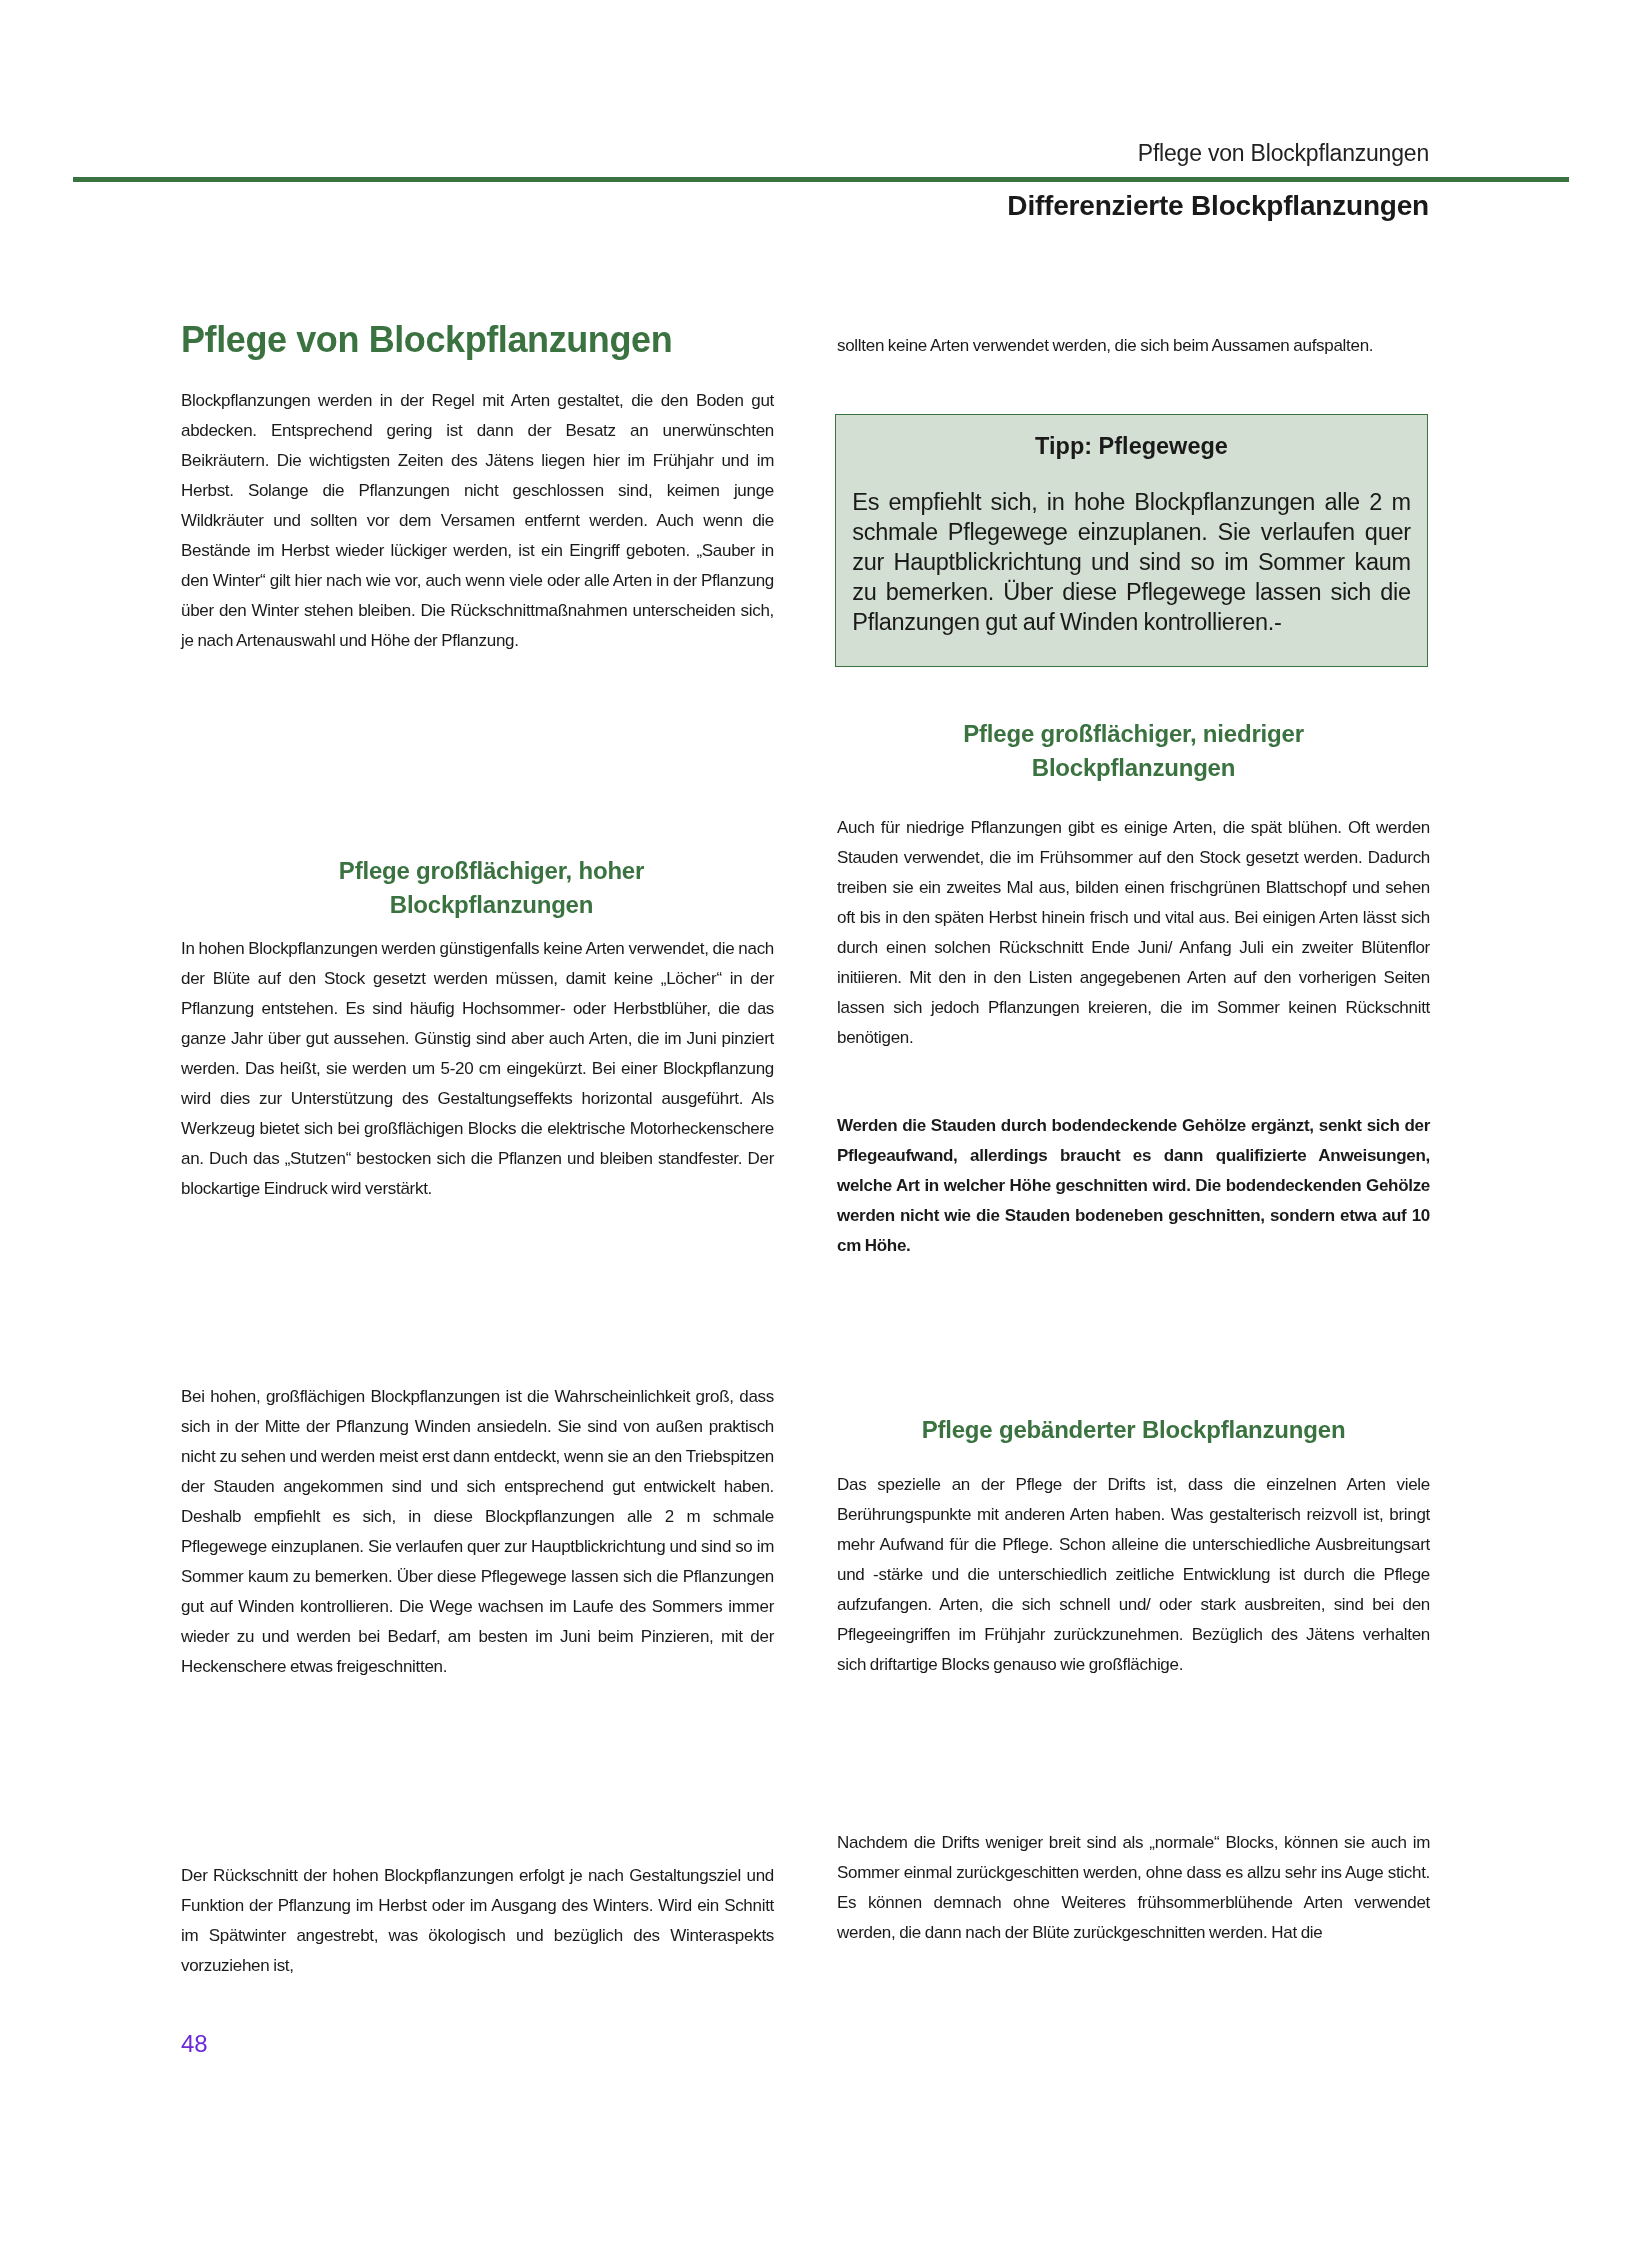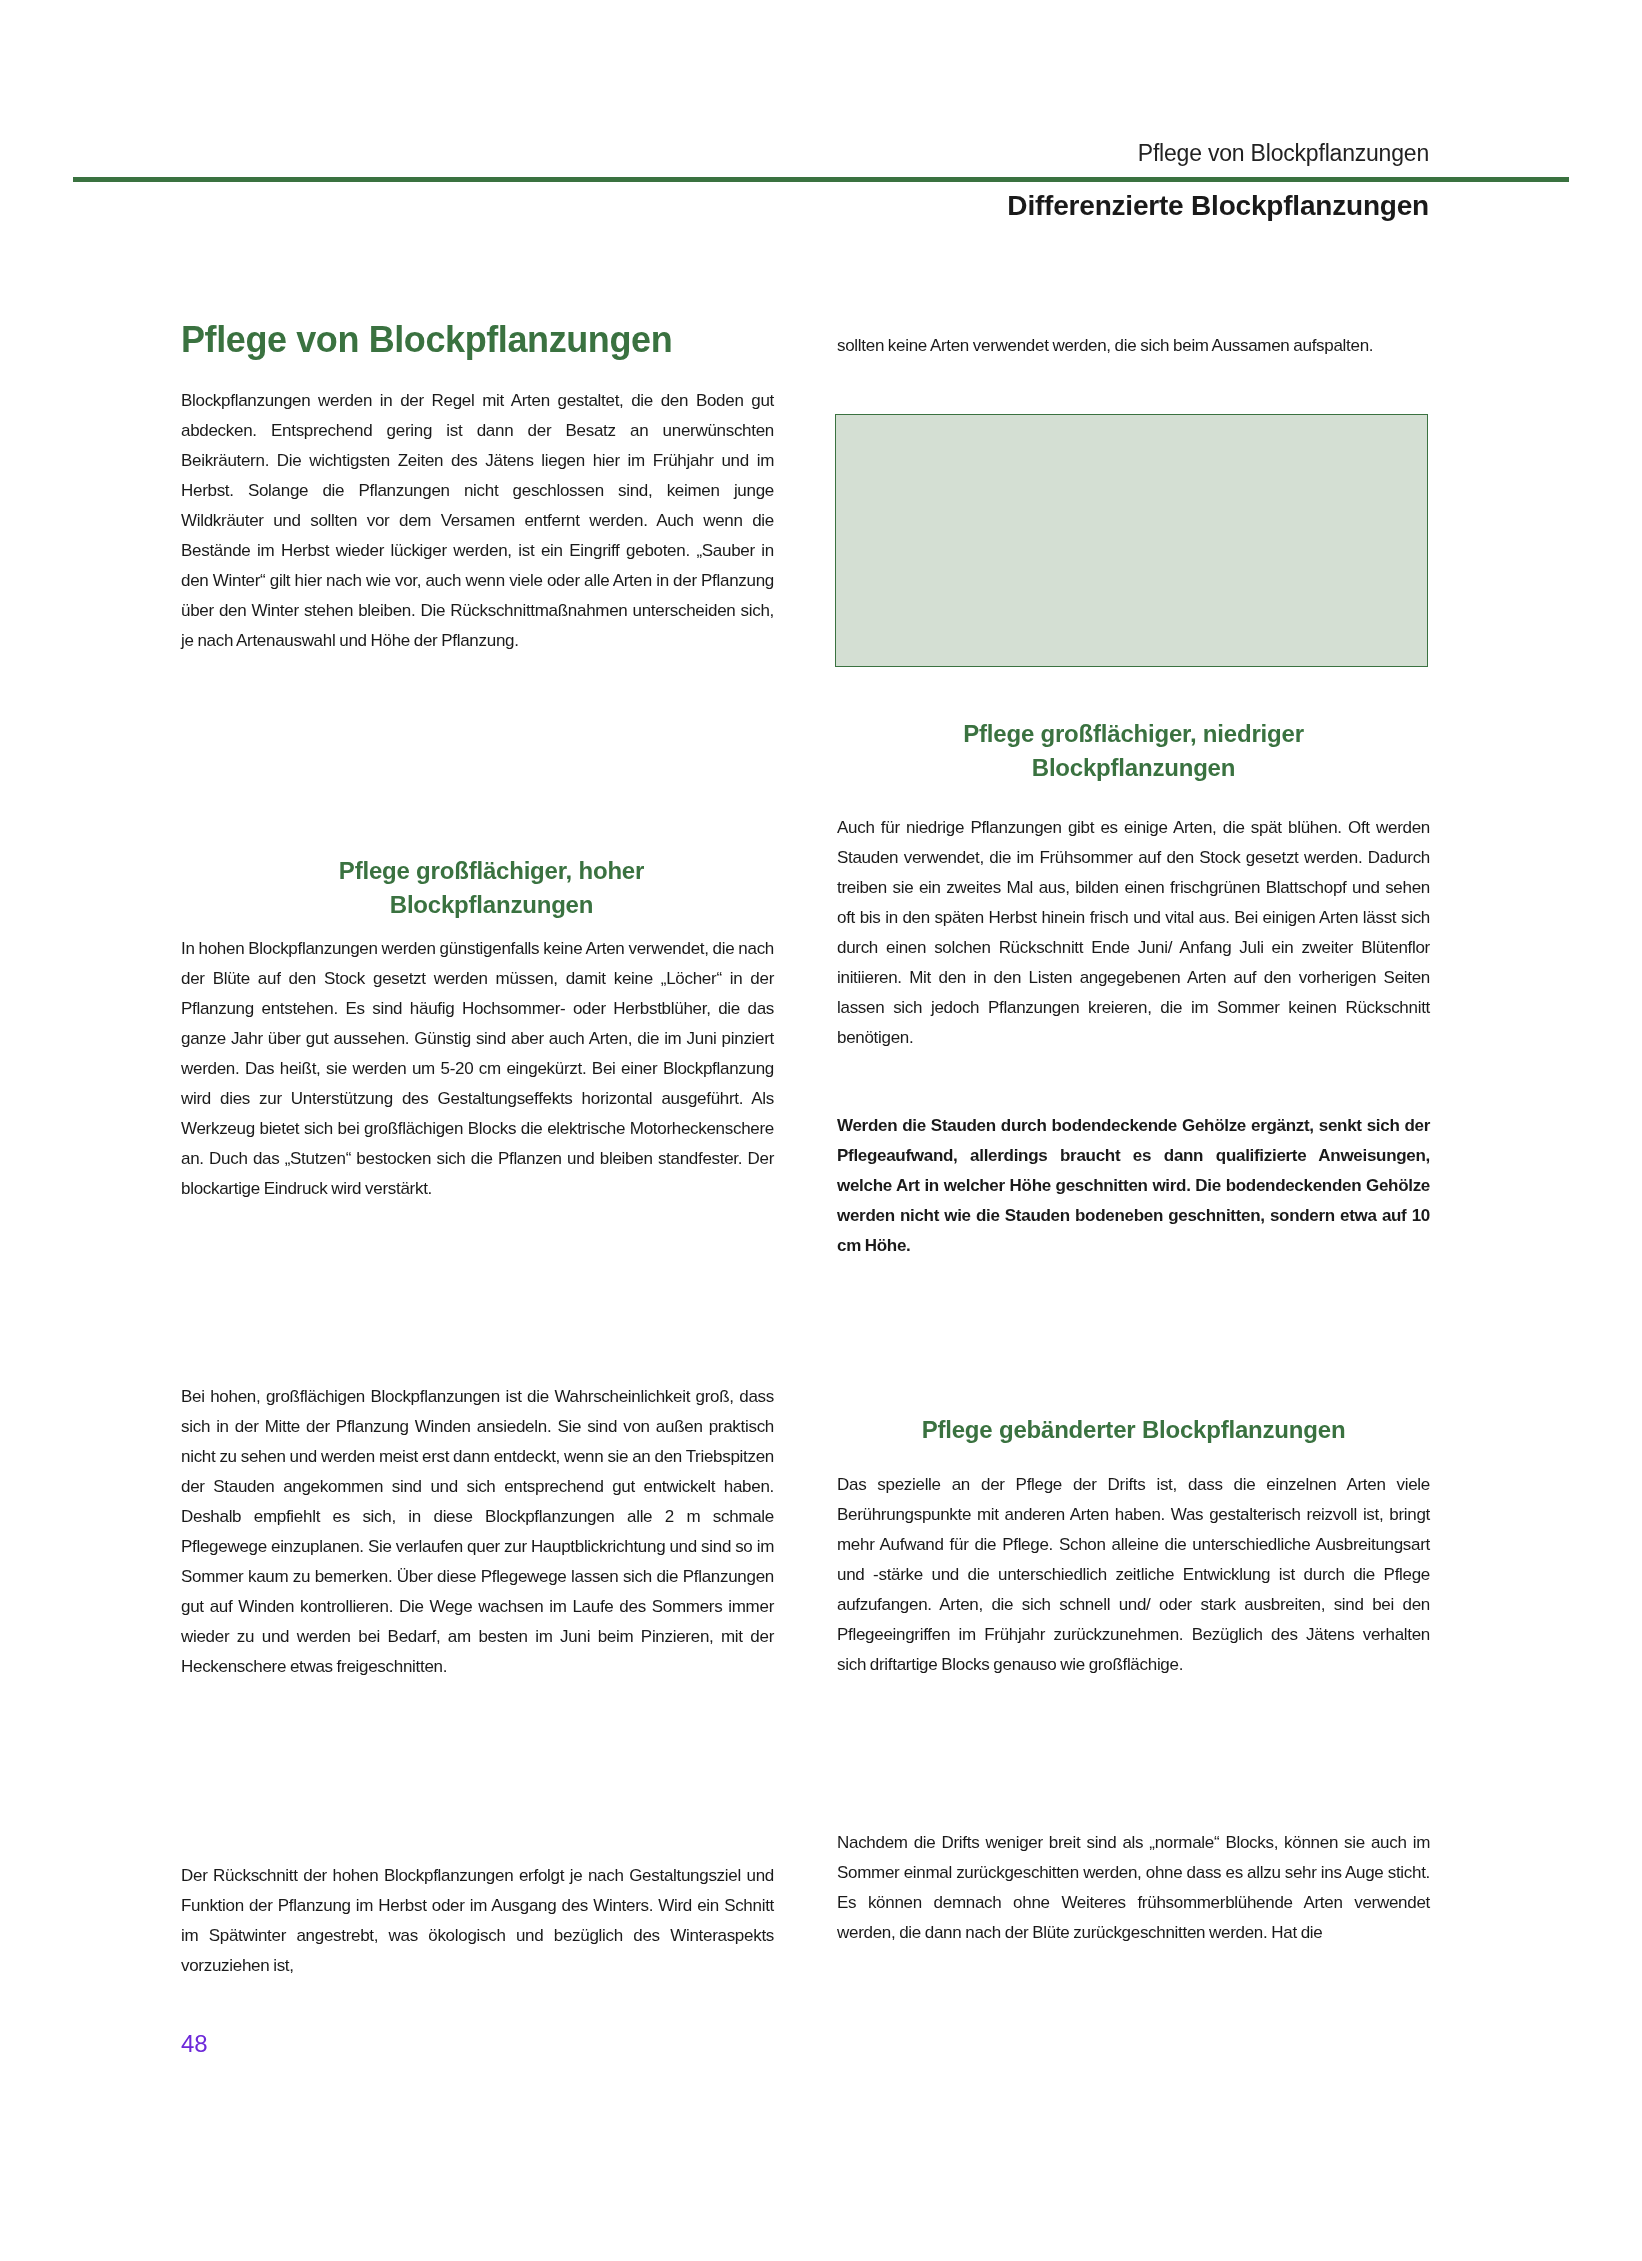--- a/index.html
+++ b/index.html
@@ -37,20 +37,22 @@
 
     <p class="p" style="left:181px; top:934px;">In hohen Blockpflanzungen werden günstigenfalls keine Arten verwendet, die nach der Blüte auf den Stock gesetzt werden müssen, damit keine „Löcher“ in der Pflanzung entstehen. Es sind häufig Hochsommer- oder Herbstblüher, die das ganze Jahr über gut aussehen. Günstig sind aber auch Arten, die im Juni pinziert werden. Das heißt, sie werden um 5-20 cm eingekürzt. Bei einer Blockpflanzung wird dies zur Unterstützung des Gestaltungseffekts horizontal ausgeführt. Als Werkzeug bietet sich bei großflächigen Blocks die elektrische Motorheckenschere an. Duch das „Stutzen“ bestocken sich die Pflanzen und bleiben standfester. Der blockartige Eindruck wird verstärkt.</p>
     <p class="p" style="left:181px; top:1382px;">Bei hohen, großflächigen Blockpflanzungen ist die Wahrscheinlichkeit groß, dass sich in der Mitte der Pflanzung Winden ansiedeln. Sie sind von außen praktisch nicht zu sehen und werden meist erst dann entdeckt, wenn sie an den Triebspitzen der Stauden angekommen sind und sich entsprechend gut entwickelt haben. Deshalb empfiehlt es sich, in diese Blockpflanzungen alle 2 m schmale Pflegewege einzuplanen. Sie verlaufen quer zur Hauptblickrichtung und sind so im Sommer kaum zu bemerken. Über diese Pflegewege lassen sich die Pflanzungen gut auf Winden kontrollieren. Die Wege wachsen im Laufe des Sommers immer wieder zu und werden bei Bedarf, am besten im Juni beim Pinzieren, mit der Heckenschere etwas freigeschnitten.</p>
     <p class="p" style="left:181px; top:1861px;">Der Rückschnitt der hohen Blockpflanzungen erfolgt je nach Gestaltungsziel und Funktion der Pflanzung im Herbst oder im Ausgang des Winters. Wird ein Schnitt im Spätwinter angestrebt, was ökologisch und bezüglich des Winteraspekts vorzuziehen ist,</p>
   </div>
 
   <div>
     <p class="p" style="left:837px; top:331px;">sollten keine Arten verwendet werden, die sich beim Aussamen aufspalten.</p>
 
     <div class="tip">
+      <div class="tip-title">Tipp: Pflegewege</div>
+      <div class="tip-body">Es empfiehlt sich, in hohe Blockpflanzungen alle 2 m schmale Pflegewege einzuplanen. Sie verlaufen quer zur Hauptblickrichtung und sind so im Sommer kaum zu bemerken. Über diese Pflegewege lassen sich die Pflanzungen gut auf Winden kontrollieren.-</div>
     </div>
 
     <h2 class="h2" style="left:837px; top:717px;">
       <span>Pflege großflächiger, niedriger</span><br>
       <span>Blockpflanzungen</span>
     </h2>
 
     <p class="p" style="left:837px; top:813px;">Auch für niedrige Pflanzungen gibt es einige Arten, die spät blühen. Oft werden Stauden verwendet, die im Frühsommer auf den Stock gesetzt werden. Dadurch treiben sie ein zweites Mal aus, bilden einen frischgrünen Blattschopf und sehen oft bis in den späten Herbst hinein frisch und vital aus. Bei einigen Arten lässt sich durch einen solchen Rückschnitt Ende Juni/ Anfang Juli ein zweiter Blütenflor initiieren. Mit den in den Listen angegebenen Arten auf den vorherigen Seiten lassen sich jedoch Pflanzungen kreieren, die im Sommer keinen Rückschnitt benötigen.</p>
     <p class="p" style="left:837px; top:1111px;font-weight:bold;">Werden die Stauden durch bodendeckende Gehölze ergänzt, senkt sich der Pflegeaufwand, allerdings braucht es dann qualifizierte Anweisungen, welche Art in welcher Höhe geschnitten wird. Die bodendeckenden Gehölze werden nicht wie die Stauden bodeneben geschnitten, sondern etwa auf 10 cm Höhe.</p>
 

